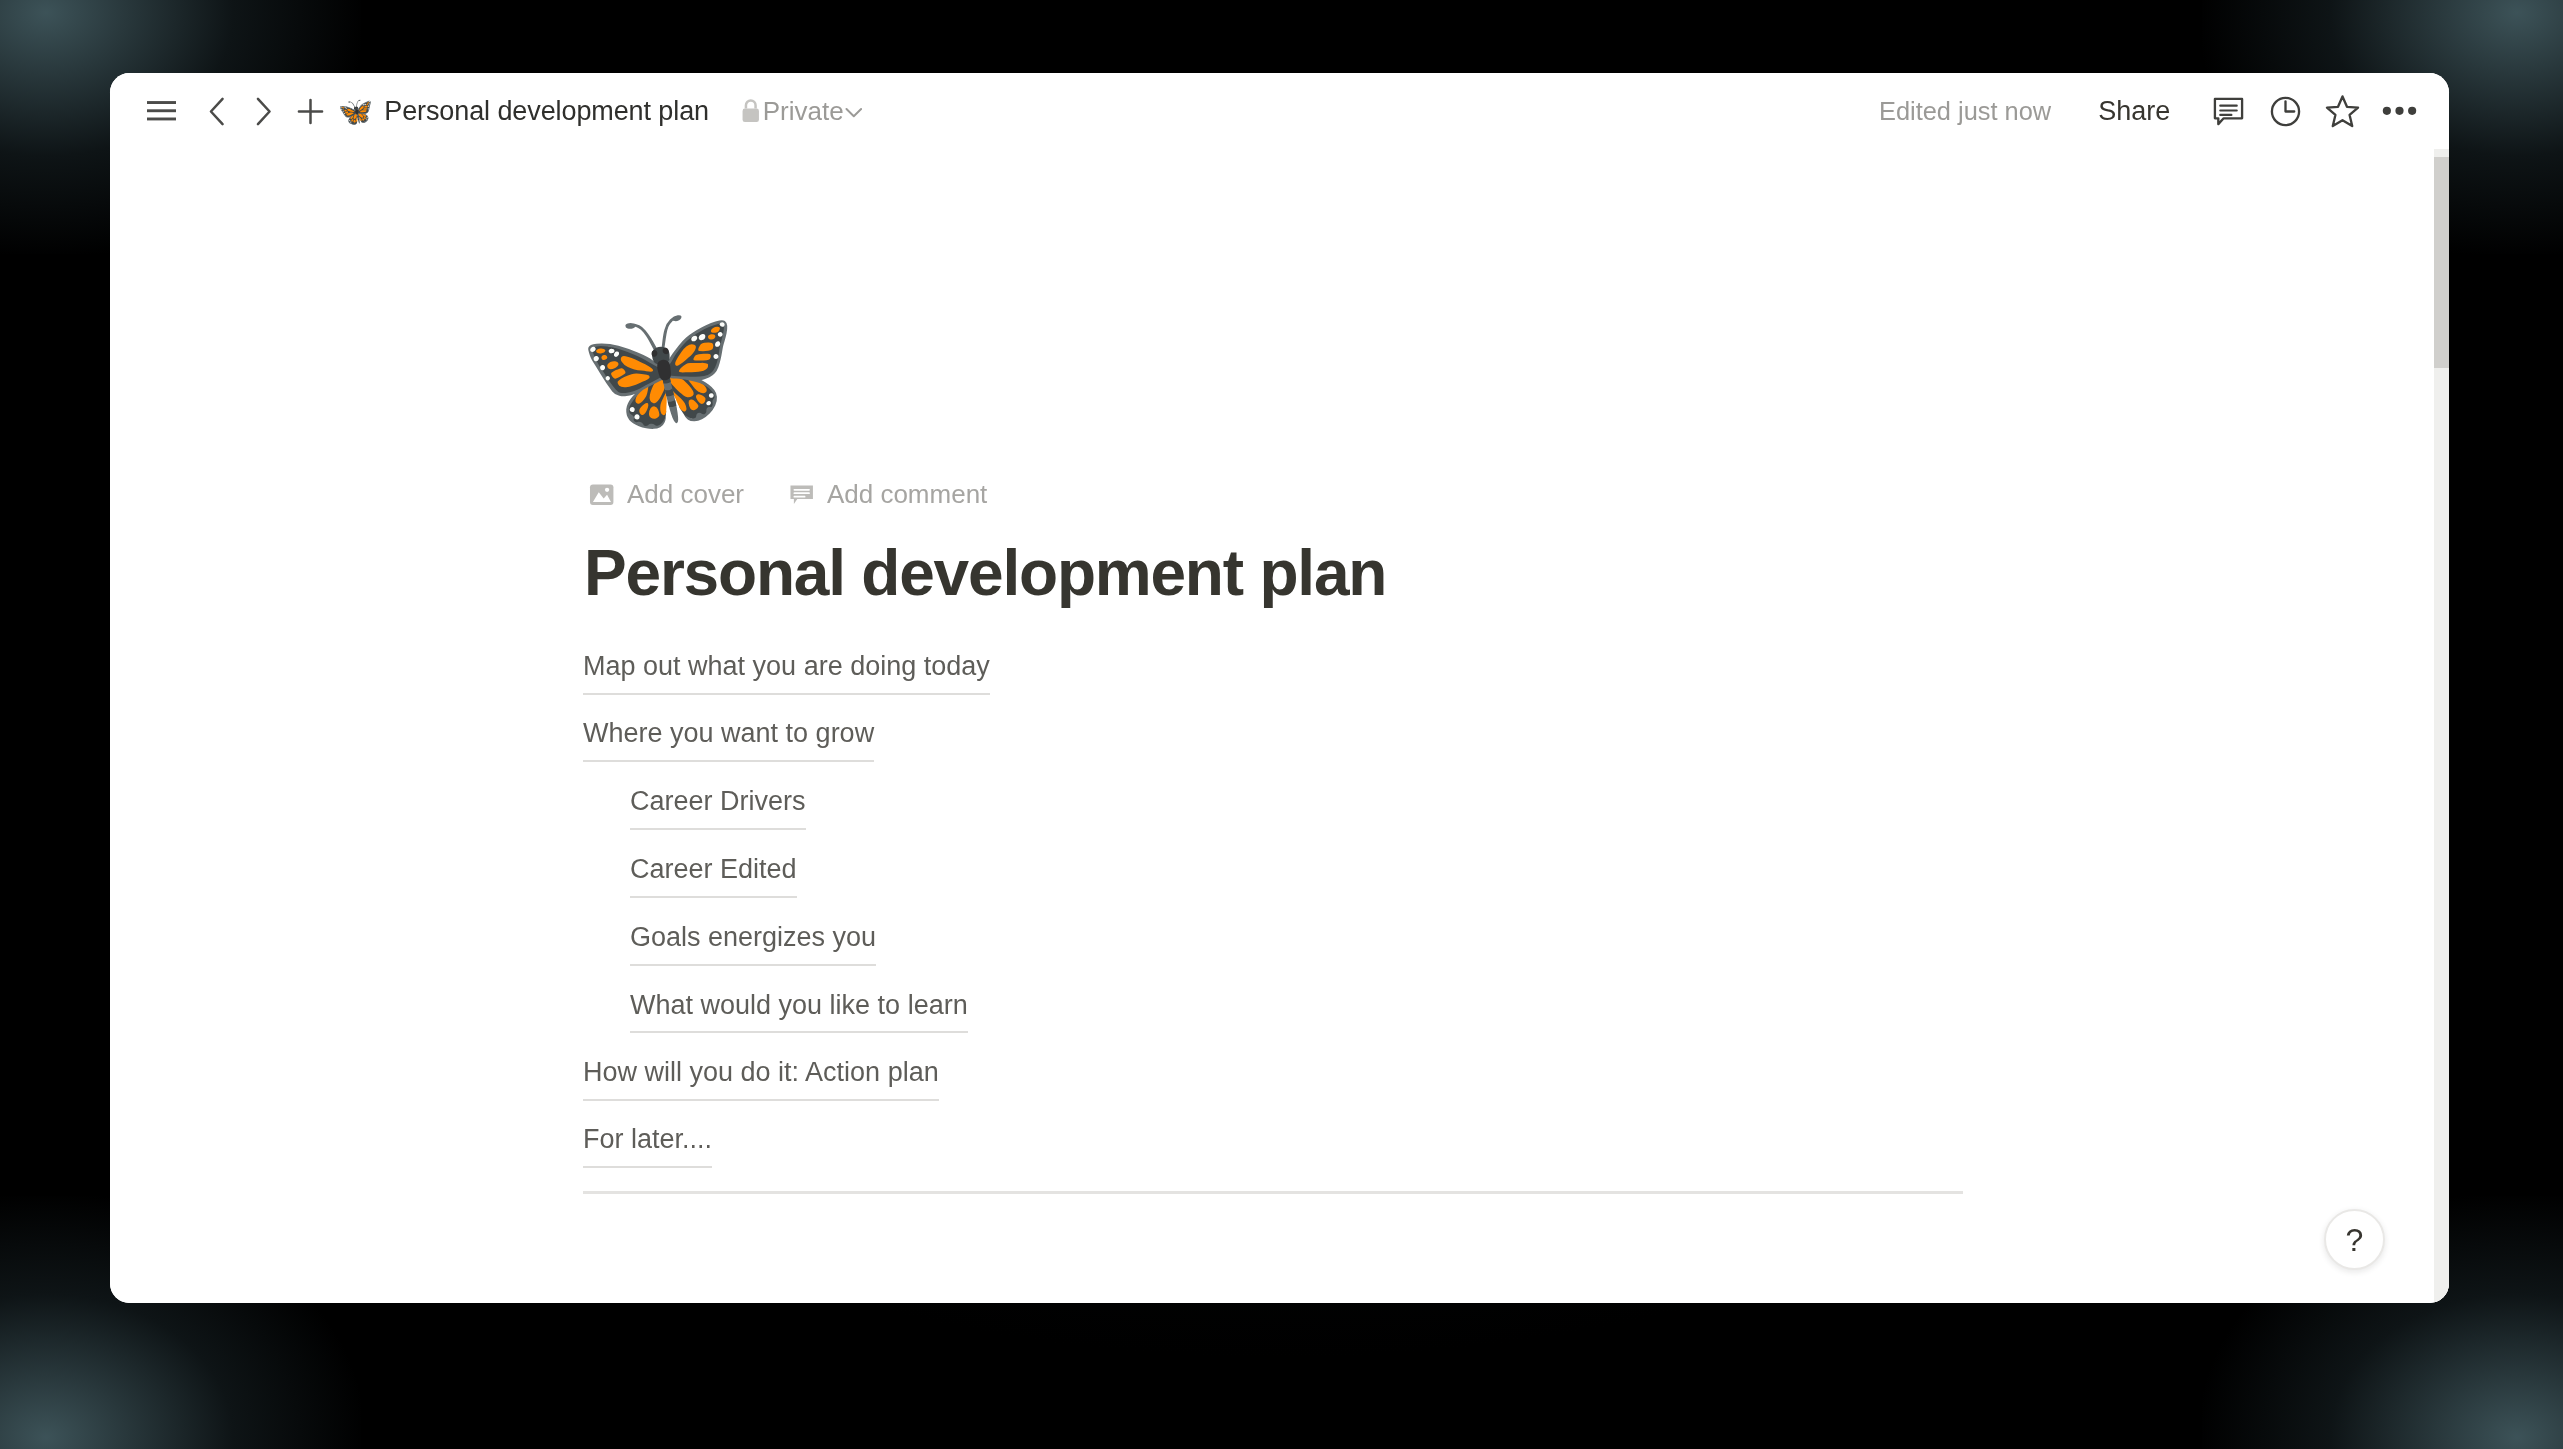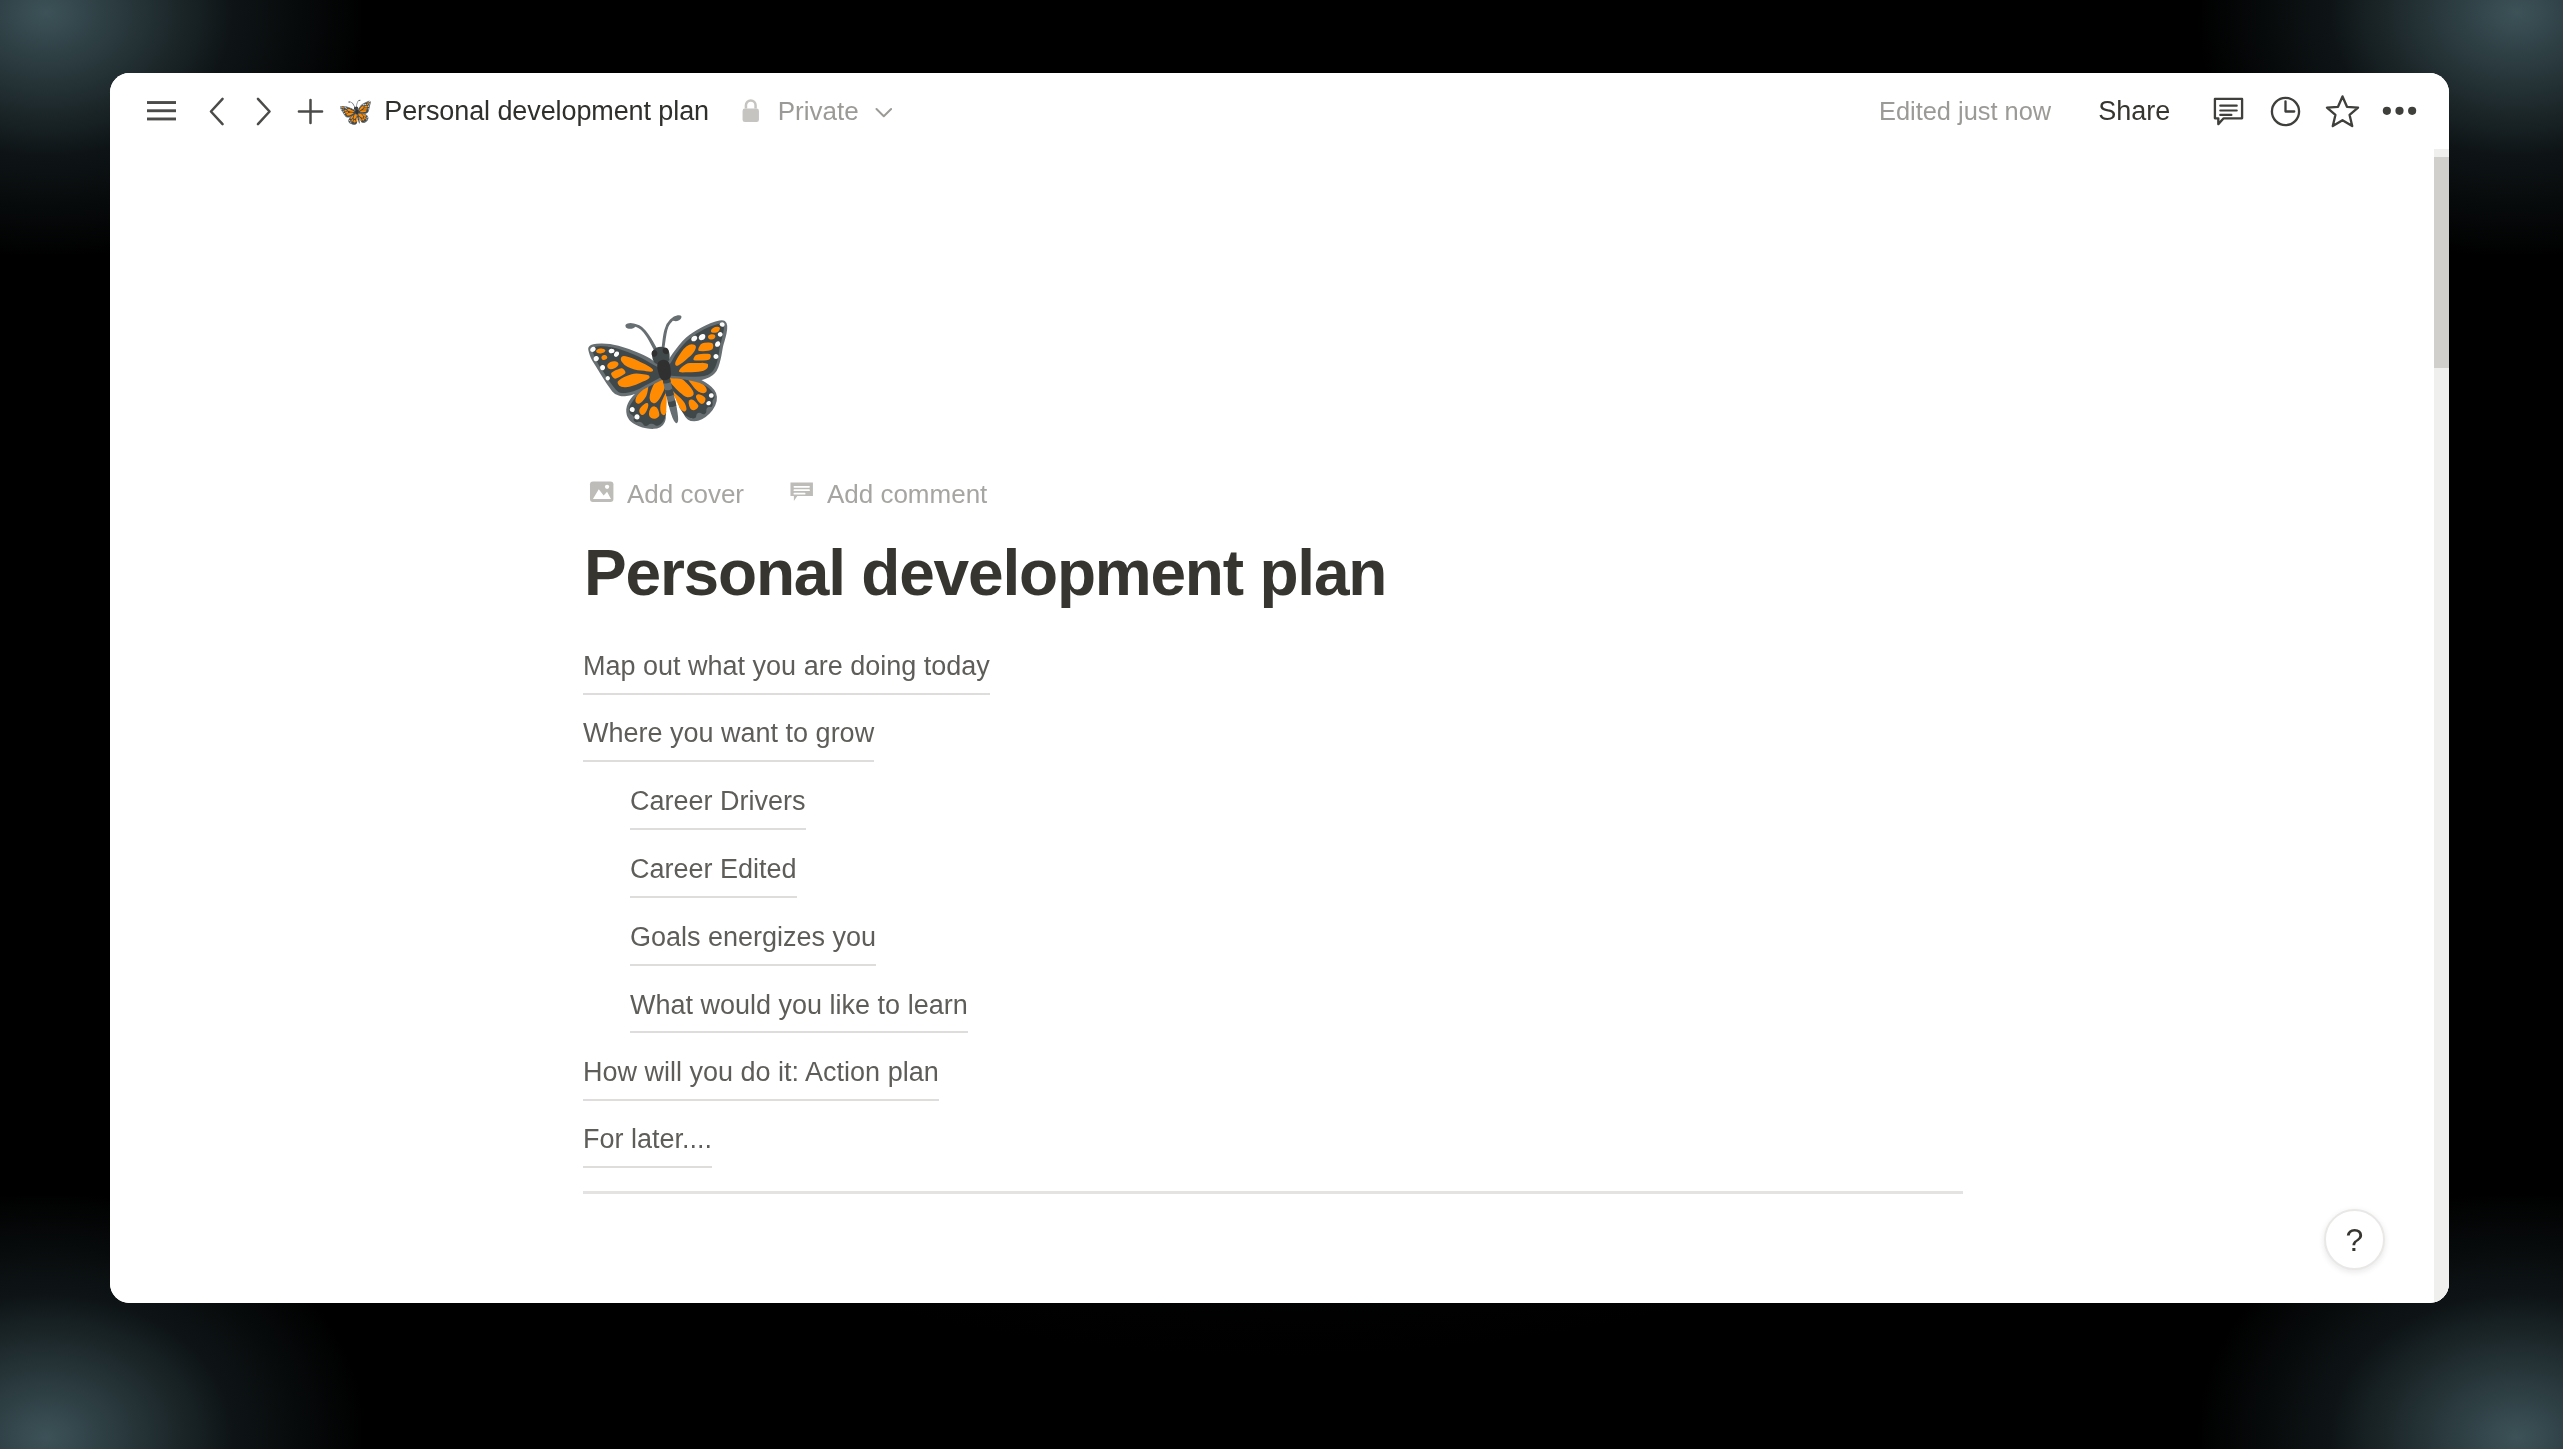--- a/index.html
+++ b/index.html
@@ -93,21 +93,21 @@
     font-size: 27px;
     color: #2f2f2c;
     white-space: nowrap;
     letter-spacing: -0.1px;
   }
 
   #privacy-chip {
     display: flex;
     align-items: center;
     margin-left: 25.4px;
-    gap: 16px;
+    gap: 1px;
     border-radius: 5.9px;
     padding: 3.9px 5.9px;
   }
   #lock-icon { display: block; }
   #privacy-label {
     font-size: 26px;
     color: #9b9a97;
     white-space: nowrap;
   }
   #privacy-chevron-icon { display: block; margin-top: 2.9px; }
@@ -175,21 +175,21 @@
   #page-actions {
     display: flex;
     align-items: center;
     gap: 33px;
     height: 47px;
     margin-bottom: 17.6px;
   }
 
   .page-action {
     display: flex;
-    align-items: flex-start;
+    align-items: center;
     gap: 12.7px;
     color: #a6a5a2;
     font-size: 26px;
     border-radius: 5.9px;
     padding: 3.9px 5.9px;
   }
   .page-action svg { display: block; flex: 0 0 auto; }
 
   #page-title {
     font-size: 64px;

